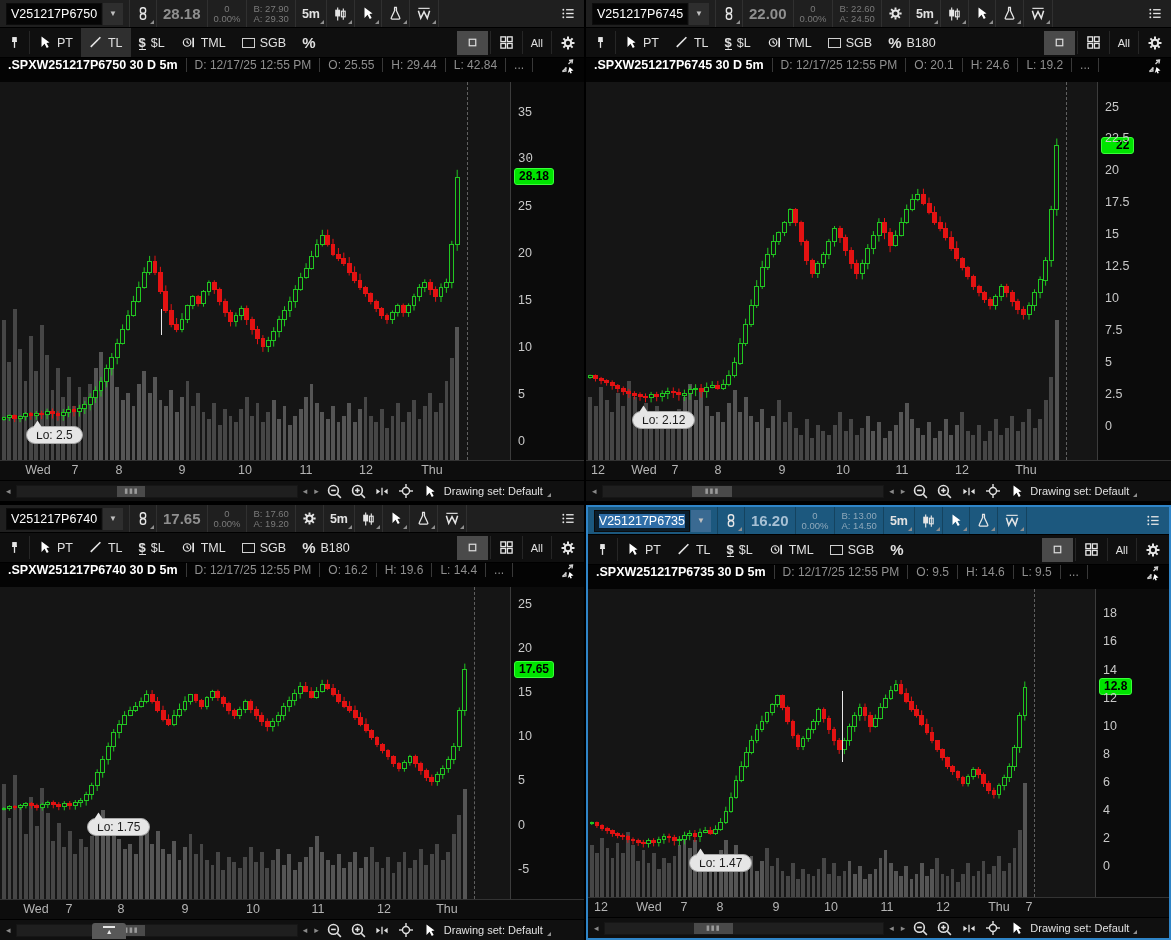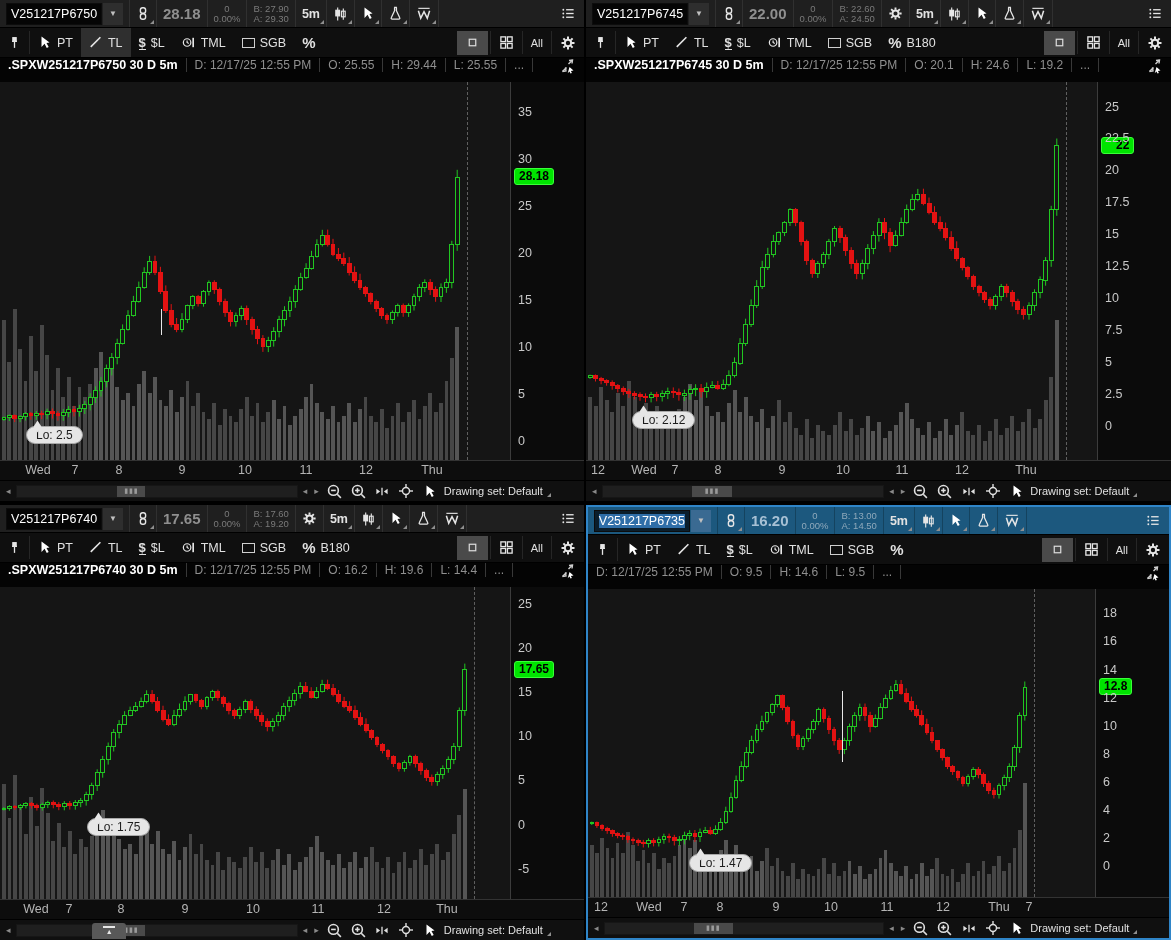--- a/index.html
+++ b/index.html
@@ -232,21 +232,21 @@
             </g>
           </svg>
       </button>
     </div>
 
     <div class="hdr">
       <span class="chip title">.SPXW251217P6750 30 D 5m</span>
       <span class="chip">D: 12/17/25 12:55 PM</span>
       <span class="chip">O: 25.55</span>
       <span class="chip">H: 29.44</span>
-      <span class="chip">L: 25.55</span>
+      <span class="chip">L: 42.84</span>
       <span class="chip">...</span>
       <span class="hdr-ic">
         <svg width="17" height="16" viewBox="0 0 16 16">
             <g stroke="#cfcfcf" stroke-width="1.4" fill="none">
               <path d="M9.5 2.5L13 2l-.5 3.5"></path>
               <path d="M13 2L9 6"></path>
               <path d="M3 13.5l3.5-.5L6 9.5"></path>
               <path d="M3 13.5L7 9.5"></path>
             </g>
             <path d="M10 9l4 3.6-2.6.3 1 2.1-1.4.6-1-2.1-1.8 1.8z" fill="#fff"></path>
@@ -513,21 +513,21 @@
             <line x1="457.2" y1="87.8" x2="457.2" y2="168.8" stroke="#21c621" stroke-width="1"></line>
             <rect x="455.3" y="95.2" width="3.8" height="67.5" fill="#151515" stroke="#21c621" stroke-width="1" shape-rendering="crispEdges"></rect>
           </svg>
         <div class="dash" style="left: 467px;"></div>
         <div class="cursorline" style="left: 161px; top: 227px; height: 26px;"></div>
         <div class="lo-tip" style="left: 26px; top: 344px;">Lo: 2.5</div>
       </div>
       <div class="yaxis">
         <div class="pricetag" style="top: 86px;">28.18</div>
       <div class="ylab" style="top: 23px;">35</div>
-          <div class="ylab" style="top: 70px;">30</div>
+          <div class="ylab" style="top: 70px; font-family: Liberation Mono, monospace;">30</div>
           <div class="ylab" style="top: 117px;">25</div>
           <div class="ylab" style="top: 164px;">20</div>
           <div class="ylab" style="top: 211px;">15</div>
           <div class="ylab" style="top: 258px;">10</div>
           <div class="ylab" style="top: 305px;">5</div>
           <div class="ylab" style="top: 352px;">0</div>
         </div>
     </div>
 
     <div class="xaxis">
@@ -1784,20 +1784,21 @@
         <svg width="16" height="16" viewBox="0 0 16 16">
             <g stroke="#e6e6e6" stroke-width="2" fill="none">
               <circle cx="8" cy="8" r="3.2"></circle>
               <path d="M8 1.5V4M8 12v2.5M1.5 8H4M12 8h2.5M3.4 3.4l1.8 1.8M10.8 10.8l1.8 1.8M12.6 3.4l-1.8 1.8M5.2 10.8l-1.8 1.8"></path>
             </g>
           </svg>
       </button>
     </div>
 
     <div class="hdr">
+      <span class="chip title">.SPXW251217P6735 30 D 5m</span>
       <span class="chip">D: 12/17/25 12:55 PM</span>
       <span class="chip">O: 9.5</span>
       <span class="chip">H: 14.6</span>
       <span class="chip">L: 9.5</span>
       <span class="chip">...</span>
       <span class="hdr-ic">
         <svg width="17" height="16" viewBox="0 0 16 16">
             <g stroke="#cfcfcf" stroke-width="1.4" fill="none">
               <path d="M9.5 2.5L13 2l-.5 3.5"></path>
               <path d="M13 2L9 6"></path>

